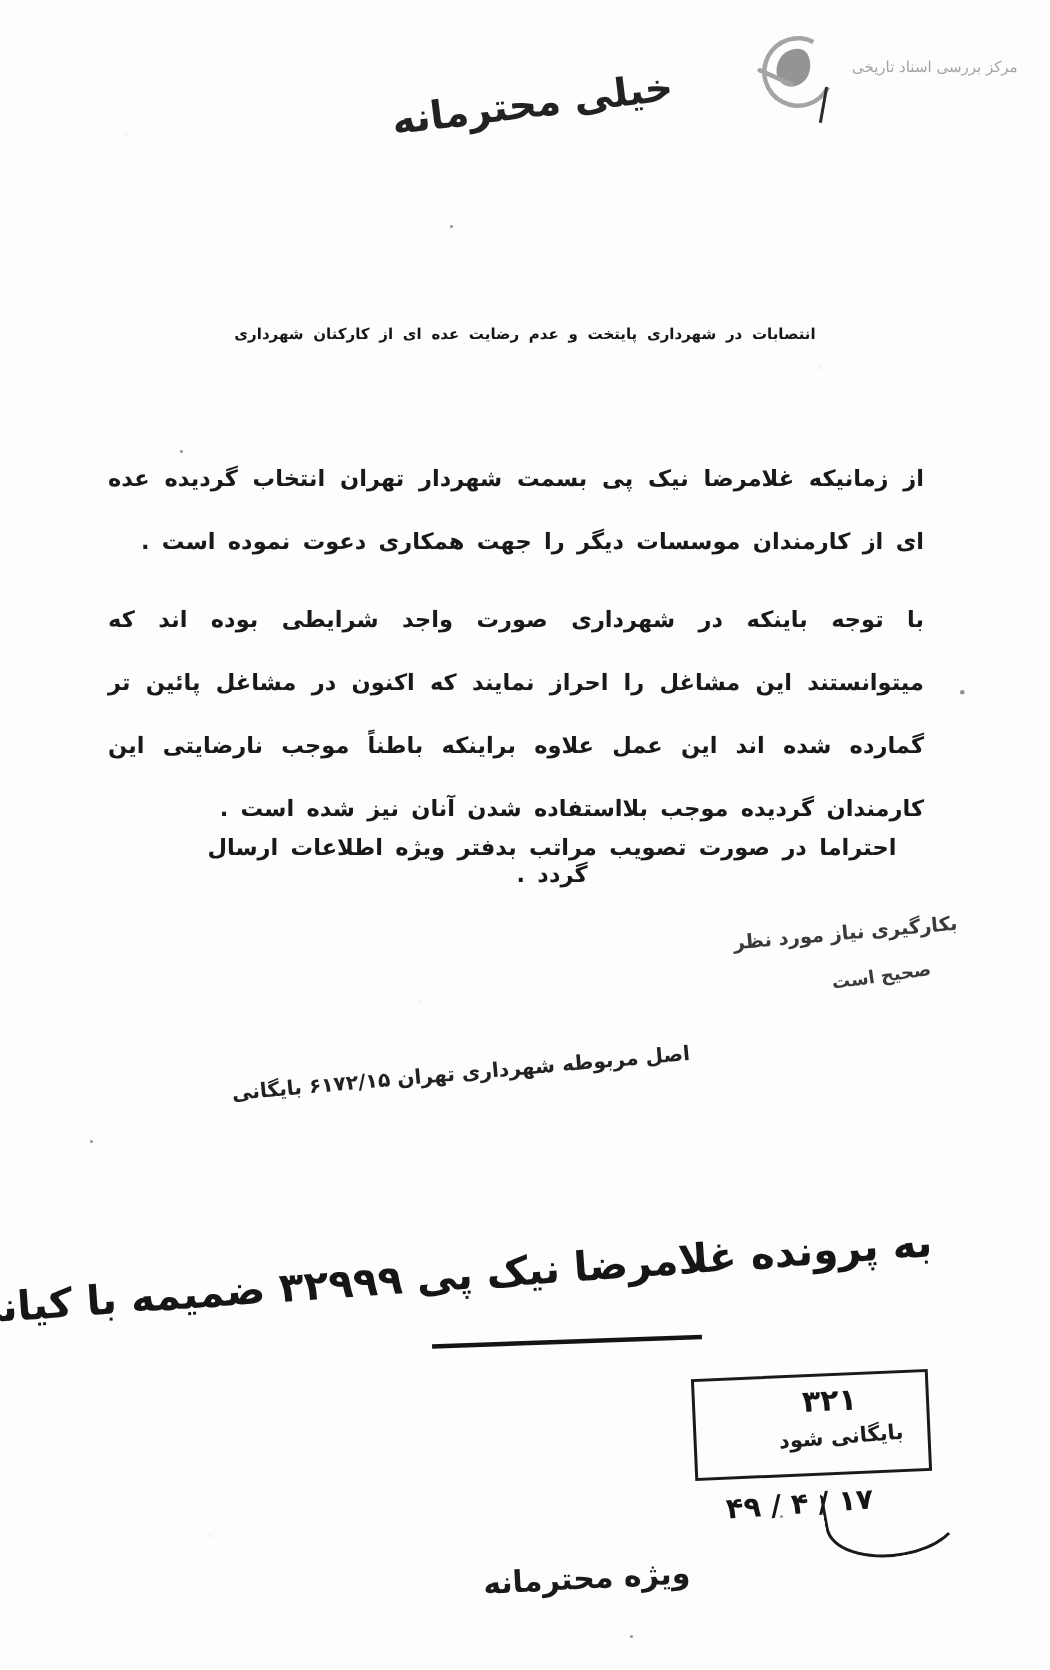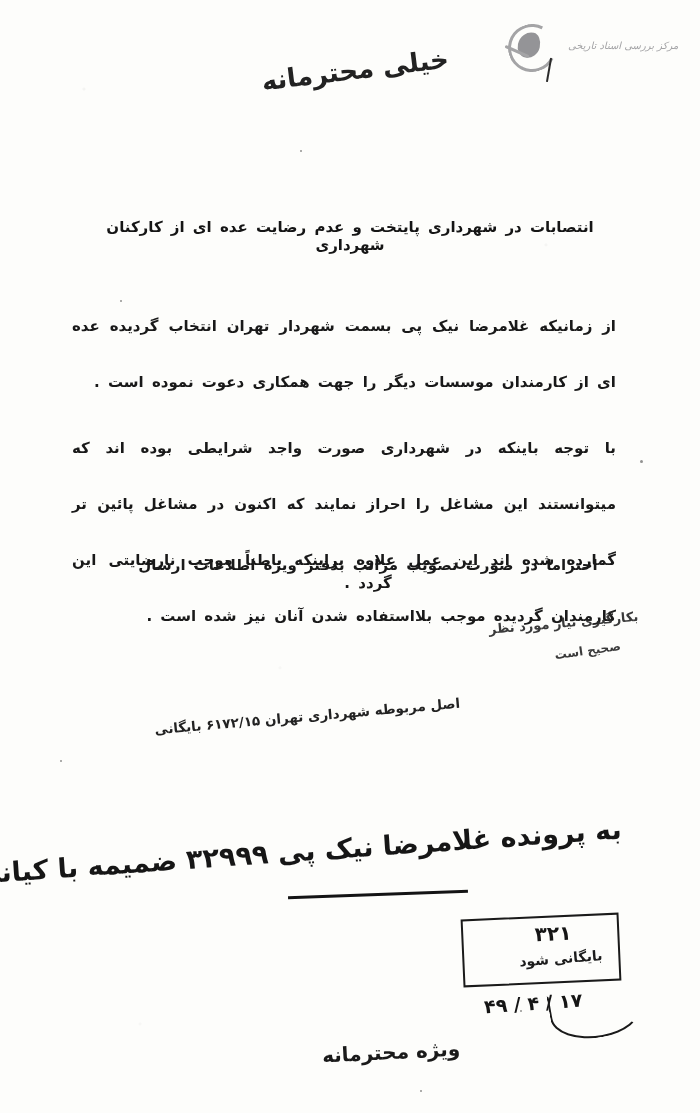--- a/index.html
+++ b/index.html
@@ -37,21 +37,20 @@
     position: absolute;
     top: 14px;
     right: 18px;
     width: 180px;
     height: 62px;
     display: flex;
     flex-direction: row-reverse;
     align-items: center;
     gap: 8px;
     opacity: 0.62;
-    font-style: italic;
   }
   .wm-mark {
     position: relative;
     width: 58px;
     height: 50px;
     flex: none;
   }
   .wm-mark .ring {
     position: absolute;
     left: 6px;
@@ -122,33 +121,33 @@
     transform: rotate(10deg);
   }
 
   
   .subject {
     position: absolute;
     top: 218px;
     right: 96px;
     left: 96px;
     text-align: center;
-    font-size: 15px;
+    font-size: 10px;
     font-weight: 700;
     color: #151515;
     letter-spacing: 1.2px;
     word-spacing: 3px;
   }
   .body {
     position: absolute;
     top: 298px;
     right: 84px;
     left: 72px;
     font-size: 15px;
-    line-height: 56px;
+    line-height: 42px;
     color: #191919;
     font-weight: 700;
     letter-spacing: 1px;
     word-spacing: 3px;
     text-align: justify;
   }
   .body p {
     margin: 0 0 10px 0;
   }
   .body .p-indent { text-indent: 0; }

